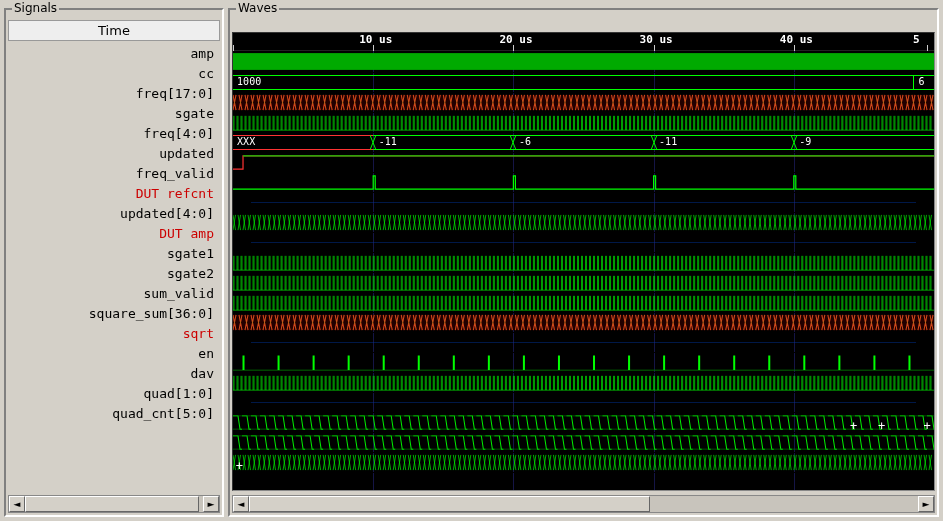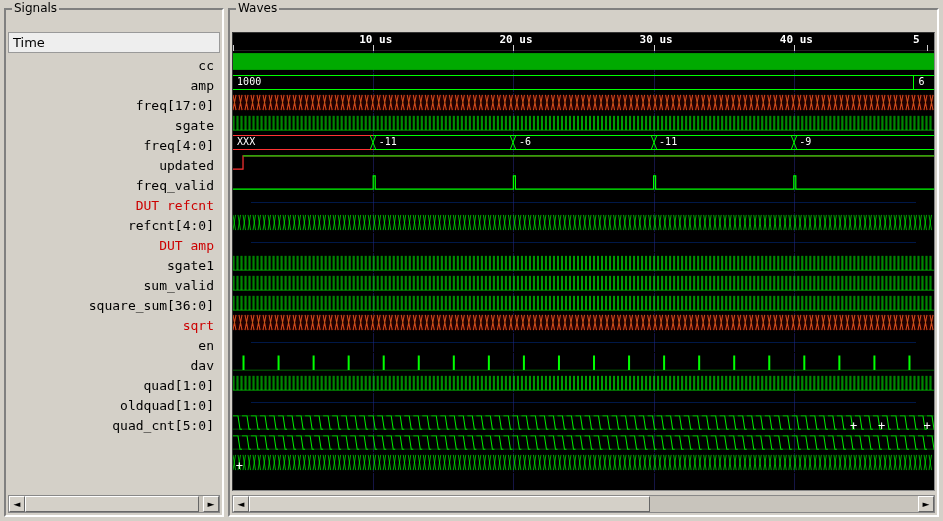--- a/index.html
+++ b/index.html
@@ -23,33 +23,34 @@
     position: absolute;
     top: -9px;
     left: 6px;
     background: #d4d0c8;
     padding: 0 2px;
     font-size: 12px;
   }
   .signals-panel {
     width: 220px;
     margin: 8px 2px 4px 4px;
-    padding-top: 20px;
+    padding-top: 8px;
   }
   .waves-panel {
     flex: 1;
     margin: 8px 4px 4px 2px;
     padding-top: 20px;
   }
   .time-header {
     background: #eee;
     border: 1px solid #999;
     padding: 2px 4px;
     margin: 2px;
     font-size: 13px;
+    text-align: center;
   }
   .signal-list {
     flex: 1;
     overflow: hidden;
     padding: 0 2px;
   }
   .signal-row {
     text-align: right;
     padding: 1px 6px;
     font-family: "DejaVu Sans Mono", monospace;
@@ -175,38 +176,38 @@
     bottom: -1px;
   }
 </style>
 </head>
 <body>
 
 <div class="panel signals-panel">
   <div class="panel-title">Signals</div>
   <div class="time-header">Time</div>
   <div class="signal-list" id="signal-list">
+      <div class="signal-row">amp</div>
       <div class="signal-row">cc</div>
-      <div class="signal-row">amp</div>
       <div class="signal-row">freq[17:0]</div>
       <div class="signal-row">sgate</div>
       <div class="signal-row">freq[4:0]</div>
       <div class="signal-row">updated</div>
       <div class="signal-row">freq_valid</div>
       <div class="signal-row group">DUT refcnt</div>
-      <div class="signal-row">refcnt[4:0]</div>
+      <div class="signal-row">updated[4:0]</div>
       <div class="signal-row group">DUT amp</div>
       <div class="signal-row">sgate1</div>
+      <div class="signal-row">sgate2</div>
       <div class="signal-row">sum_valid</div>
       <div class="signal-row">square_sum[36:0]</div>
       <div class="signal-row group">sqrt</div>
       <div class="signal-row">en</div>
       <div class="signal-row">dav</div>
       <div class="signal-row">quad[1:0]</div>
-      <div class="signal-row">oldquad[1:0]</div>
       <div class="signal-row">quad_cnt[5:0]</div>
     </div>
   <div class="hscroll">
     <div class="btn">◄</div>
     <div class="track">
       <div class="thumb" id="sig-thumb" style="left: 0%; width: 98%;"></div>
     </div>
     <div class="btn">►</div>
   </div>
 </div>

